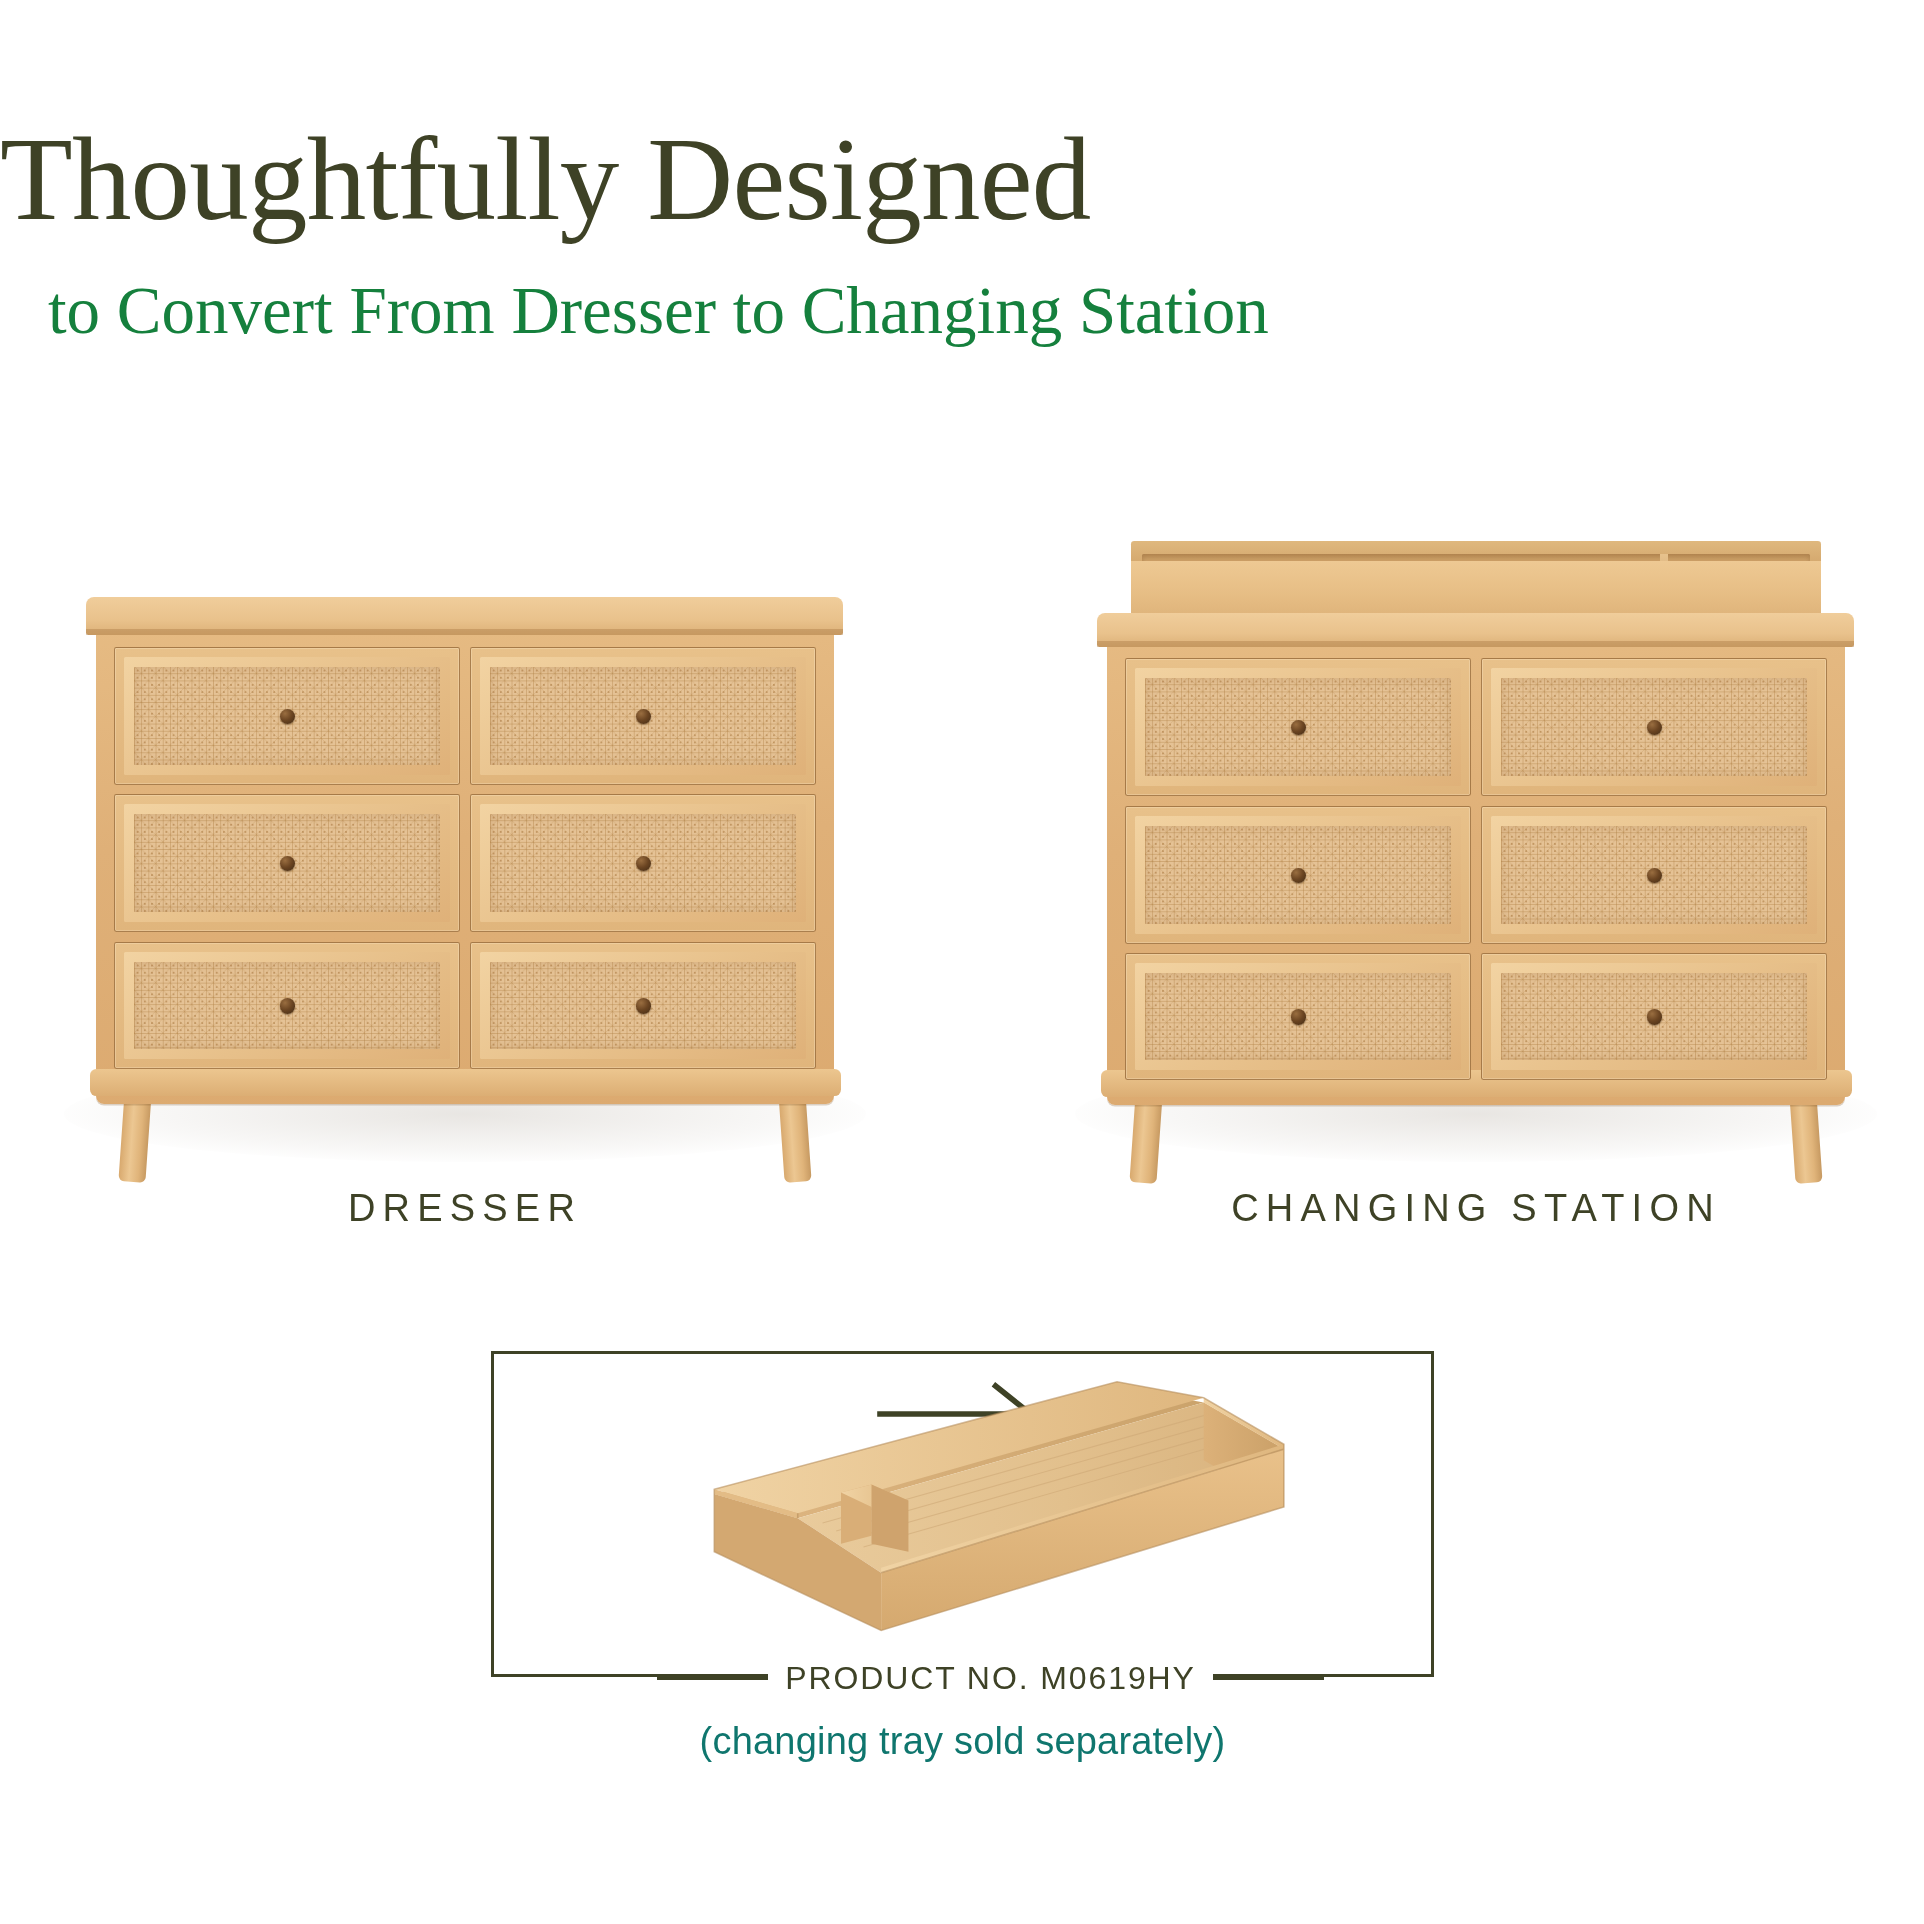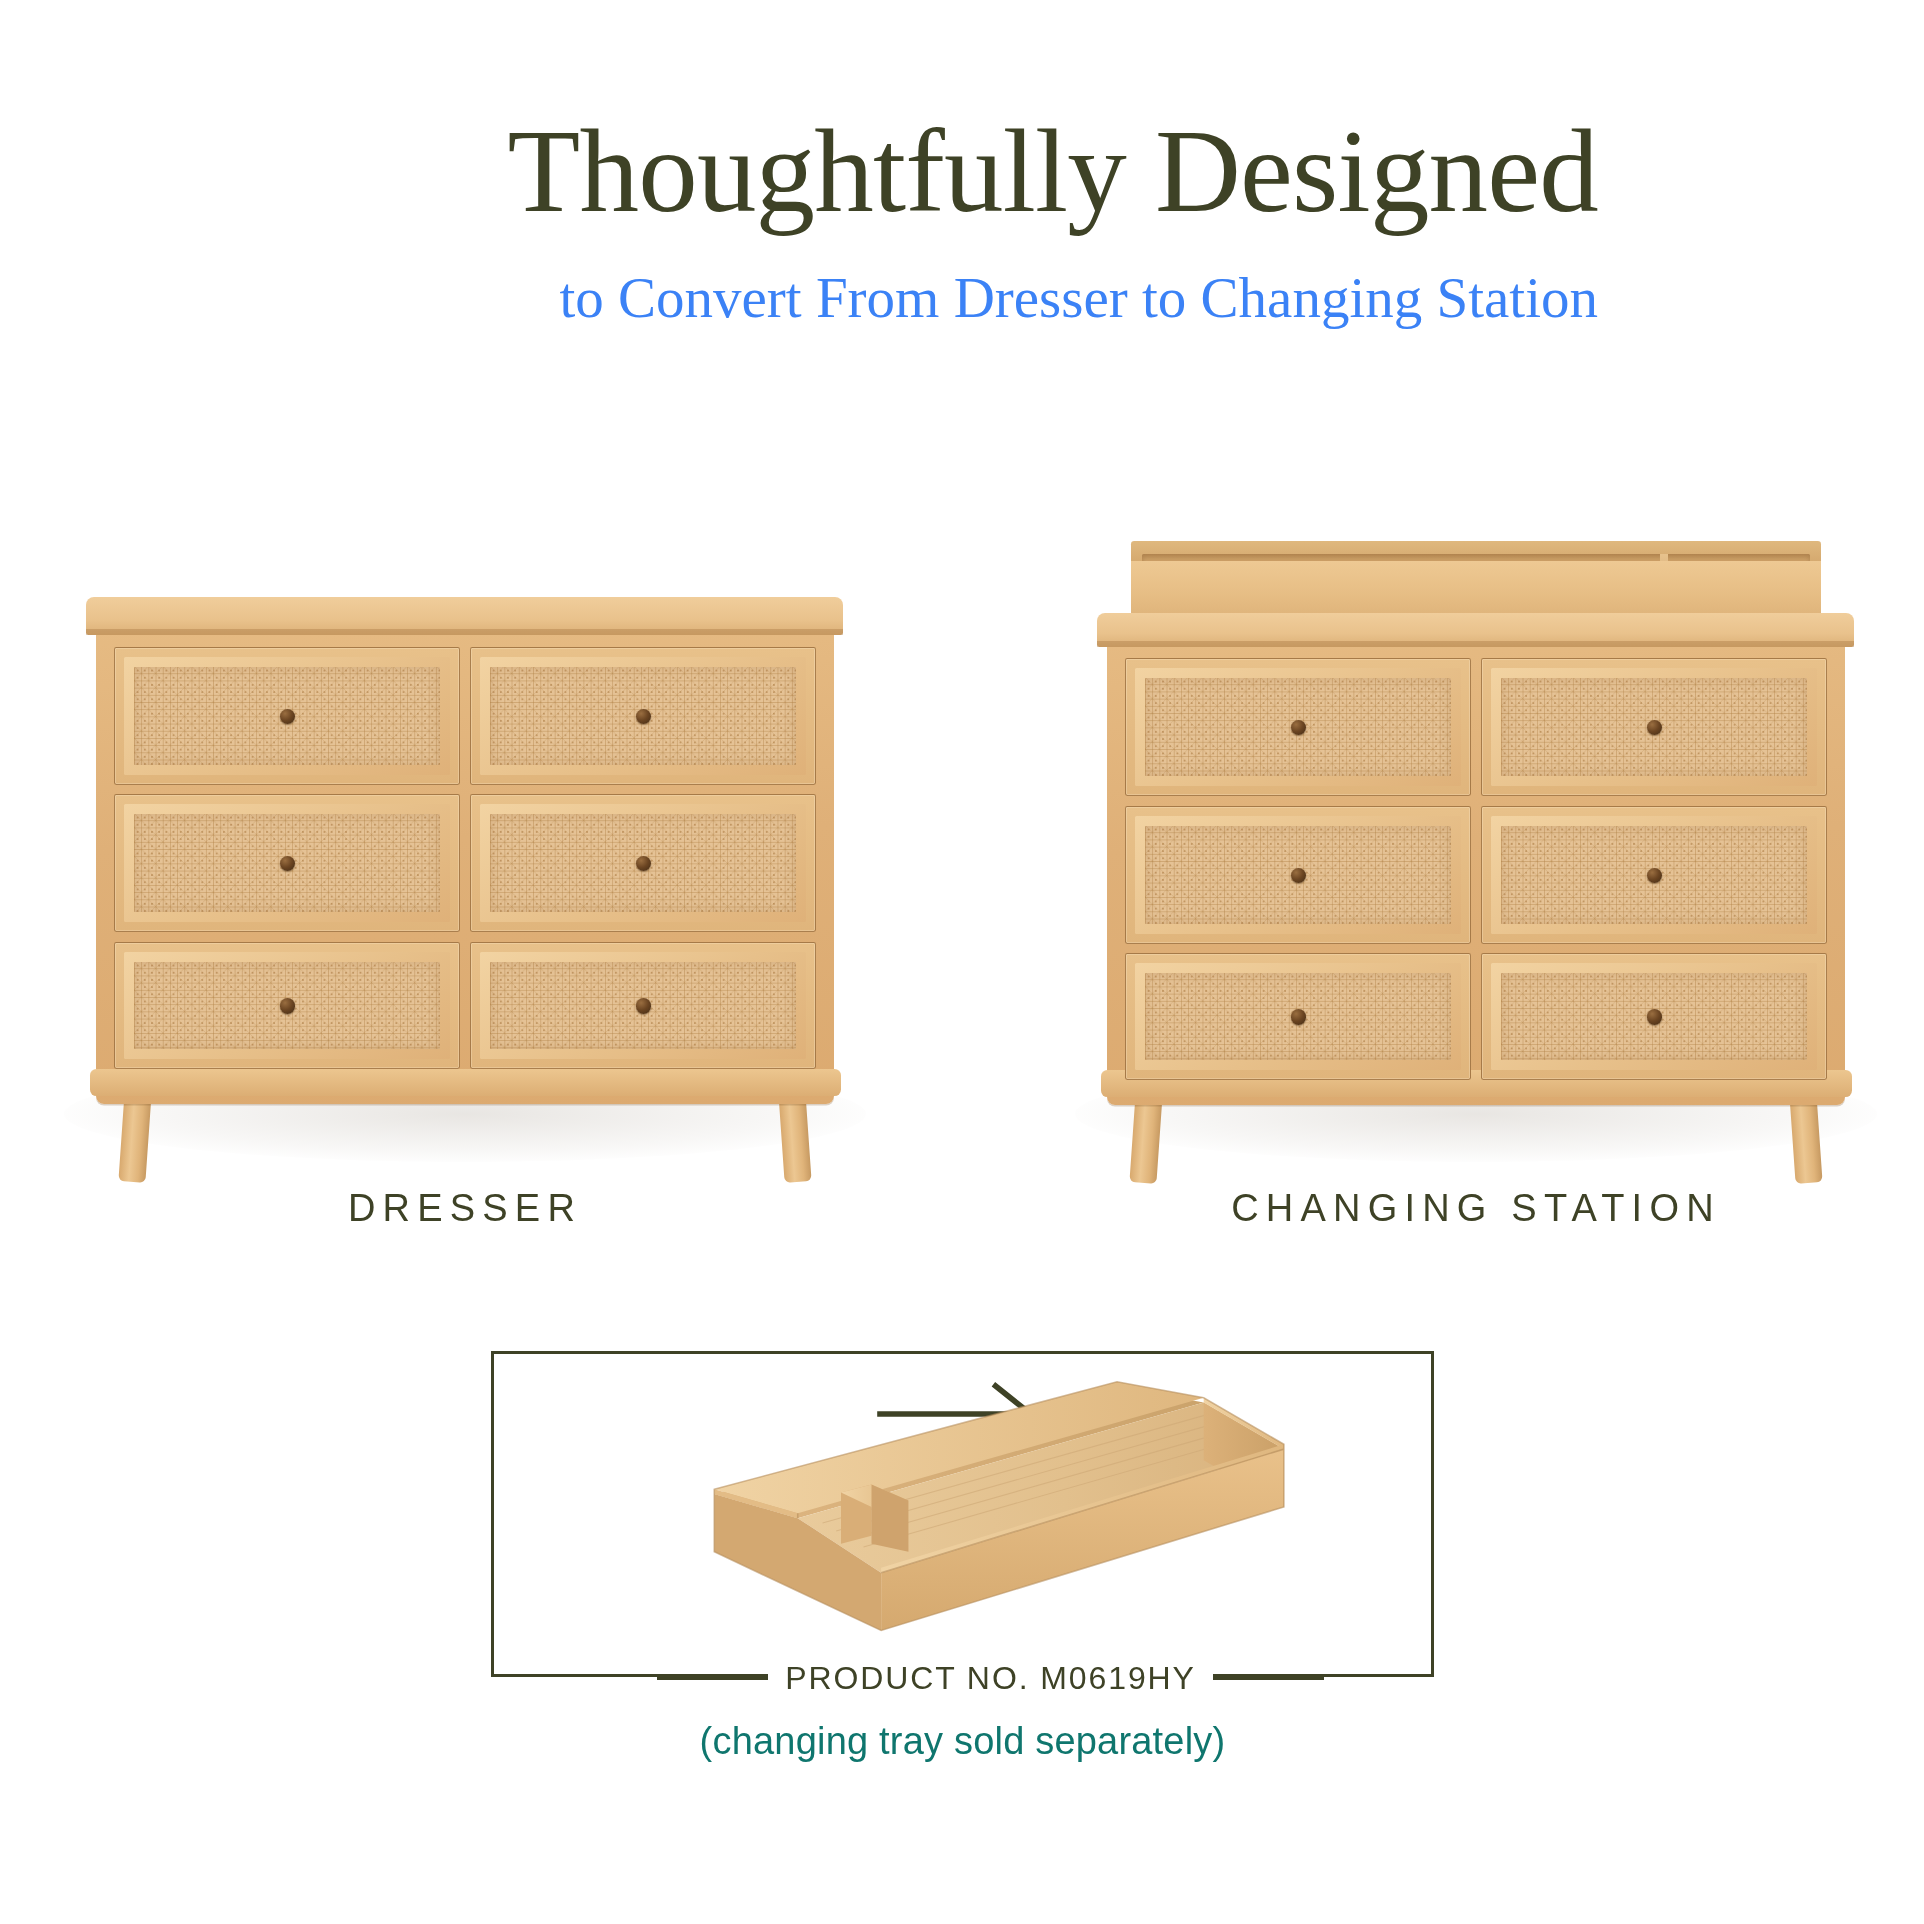--- a/index.html
+++ b/index.html
@@ -4,38 +4,39 @@
 <style>
   * { margin:0; padding:0; box-sizing:border-box; }
   html,body { width:1925px; height:1925px; background:#ffffff; }
   body {
     font-family:"Liberation Sans", sans-serif;
     position:relative;
     overflow:hidden;
   }
 
   
-  .header { position:absolute; left:0; top:8px; width:1598px; text-align:right; }
+  .header { position:absolute; left:0; top:16px; width:1598px; text-align:left; }
   .title {
     font-family:"Liberation Serif", serif;
     font-size:119px;
     line-height:1.0;
     color:#3e4226;
     letter-spacing:-0.8px;
     margin-top:104px;
     font-weight:400;
   }
   .subtitle {
     font-family:"Liberation Serif", serif;
-    font-size:57px;
+    font-size:67px;
     line-height:1.0;
-    color:#3b82f6;
+    color:#15803d;
     margin-top:38px;
     font-weight:400;
     letter-spacing:0px;
+    margin-left:48px;
   }
 
   
   .product-row { position:absolute; left:0; top:513px; width:1925px; height:738px; }
 
   .prod-slot { position:absolute; top:0; height:738px; }
   .prod-slot.left  { left:56px;   width:818px; }
   .prod-slot.right { left:1067px; width:818px; }
 
   .prod-caption {

